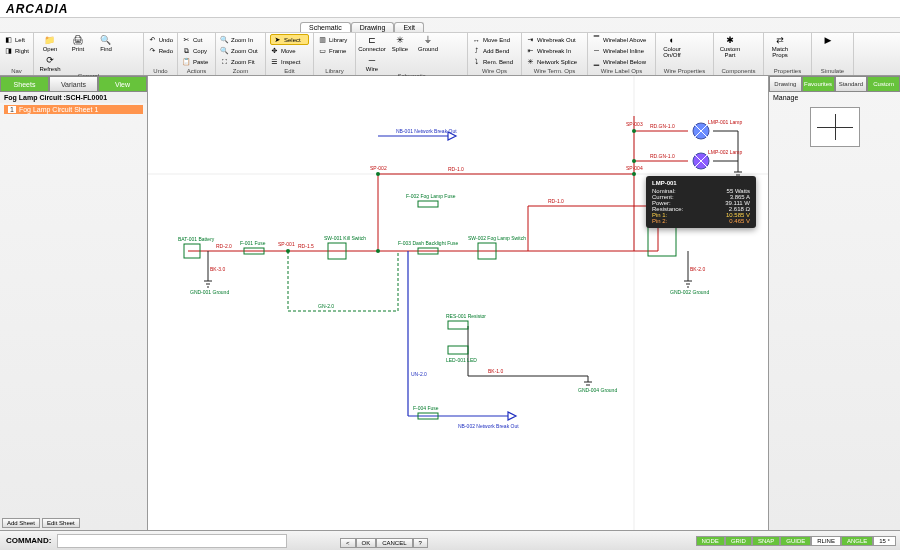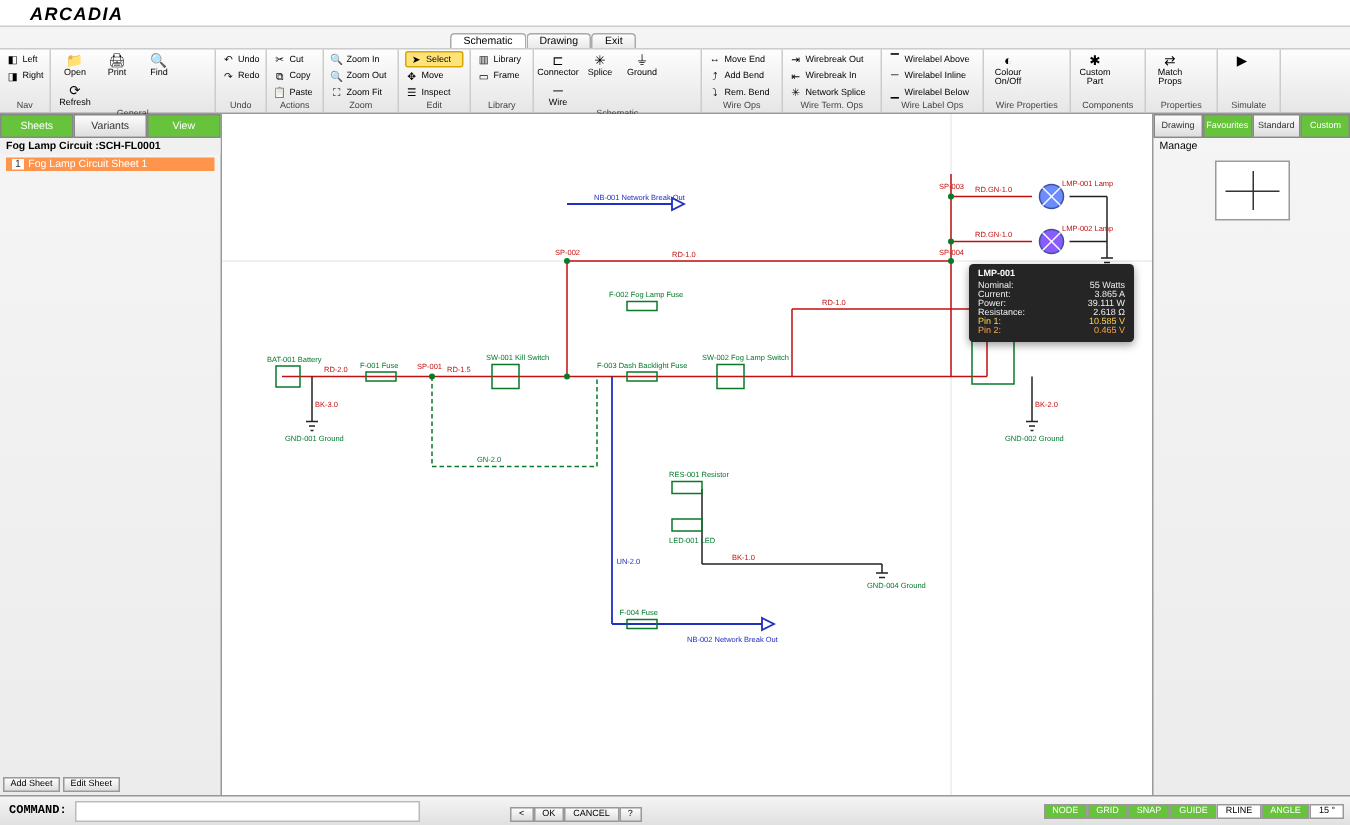--- a/index.html
+++ b/index.html
@@ -1,17 +1,17 @@
 <!DOCTYPE html>
 <html><head>
 <meta charset="utf-8">
 <style>
   * { box-sizing: border-box; margin: 0; padding: 0; font-family: Arial, sans-serif; }
   body { width: 900px; height: 550px; background: linear-gradient(#f5f5f5,#e8e8e8); font-size: 7px; overflow: hidden; position: relative; }
-  .topbar { height: 18px; background: #fff; display: flex; align-items: center; padding: 0 20px; border-bottom: 1px solid #ccc; }
+  .topbar { height: 18px; background: #fff; display: flex; align-items: center; padding: 0 6px; border-bottom: 1px solid #ccc; }
   .logo { font-weight: 900; font-size: 12px; letter-spacing: 1px; font-style: italic; }
   .modebar { height: 14px; display: flex; align-items: flex-end; padding-left: 300px; gap: 0; }
   .modebar .tab { padding: 1px 8px; border: 1px solid #aaa; border-bottom: none; background: linear-gradient(#fdfdfd,#e9e9e9); font-size: 7px; border-radius: 3px 3px 0 0; }
   .modebar .tab.active { background: #fff; }
   .ribbon { height: 44px; background: linear-gradient(#fdfdfd,#e6e6e6); border-top: 1px solid #ccc; border-bottom: 1px solid #999; display: flex; }
   .rgroup { border-right: 1px solid #ccc; padding: 1px 4px 0 4px; display: flex; flex-direction: column; justify-content: space-between; }
   .rgroup .btns { display: flex; flex-wrap: wrap; gap: 2px 4px; align-content: flex-start; }
   .rbtn { display: flex; flex-direction: column; align-items: center; width: 24px; font-size: 6px; text-align: center; cursor: pointer; }
   .rbtn .ic { width: 12px; height: 12px; display: flex; align-items: center; justify-content: center; font-size: 9px; }
   .rbtn.small { flex-direction: row; width: auto; gap: 2px; align-items: center; height: 11px; font-size: 6px; }
@@ -31,21 +31,21 @@
   .lbtns { display: flex; gap: 2px; padding: 2px; }
   .lbtns button { font-size: 6px; padding: 1px 4px; background: linear-gradient(#fdfdfd,#ddd); border: 1px solid #999; }
   .canvas { flex: 1; background: #fff; position: relative; overflow: hidden; }
   .rightpanel { width: 132px; background: linear-gradient(#f5f5f5,#ececec); border-left: 1px solid #999; }
   .rightpanel .tabsrow .ptab { font-size: 6px; }
   .rtitle { font-size: 7px; padding: 2px 4px; }
   .prevbox { margin: 4px auto; width: 50px; height: 40px; border: 1px solid #999; background: #fff; position: relative; }
   .prevbox::before { content:""; position:absolute; left:50%; top:6px; bottom:6px; width:1px; background:#333; }
   .prevbox::after { content:""; position:absolute; top:50%; left:6px; right:6px; height:1px; background:#333; }
   .cmdbar { position: absolute; bottom: 0; left: 0; right: 0; height: 20px; display: flex; align-items: center; background: linear-gradient(#f5f5f5,#e0e0e0); border-top: 1px solid #999; }
-  .cmdlbl { font-weight: bold; font-size: 8px; padding: 0 6px; font-family: Liberation Mono, monospace; }
+  .cmdlbl { font-weight: bold; font-size: 8px; padding: 0 6px; }
   .cmdin { flex: 0 0 230px; height: 14px; background: #fff; border: 1px solid #bbb; }
   .midbtns { margin-left: auto; margin-right: auto; display: flex; gap: 0; position: absolute; left: 340px; bottom: 2px; }
   .midbtns button, .rbtns2 .b { font-size: 6px; padding: 1px 5px; background: linear-gradient(#fdfdfd,#ddd); border: 1px solid #999; }
   .rbtns2 { margin-left: auto; display: flex; gap: 0; padding-right: 4px; }
   .rbtns2 .b.gr { background: #67c33b; color: #fff; }
   .rbtns2 .b.wt { background: #fff; }
   
   .tip { position:absolute; right: 12px; top: 100px; width: 110px; background: #252525; color: #eee; font-size: 6px; border-radius: 3px; padding: 4px 6px; z-index: 20; box-shadow: 0 2px 6px rgba(0,0,0,.4); }
   .tip .hdr { color:#fff; font-weight:bold; margin-bottom:2px; }
   .tip .row { display:flex; justify-content:space-between; }

